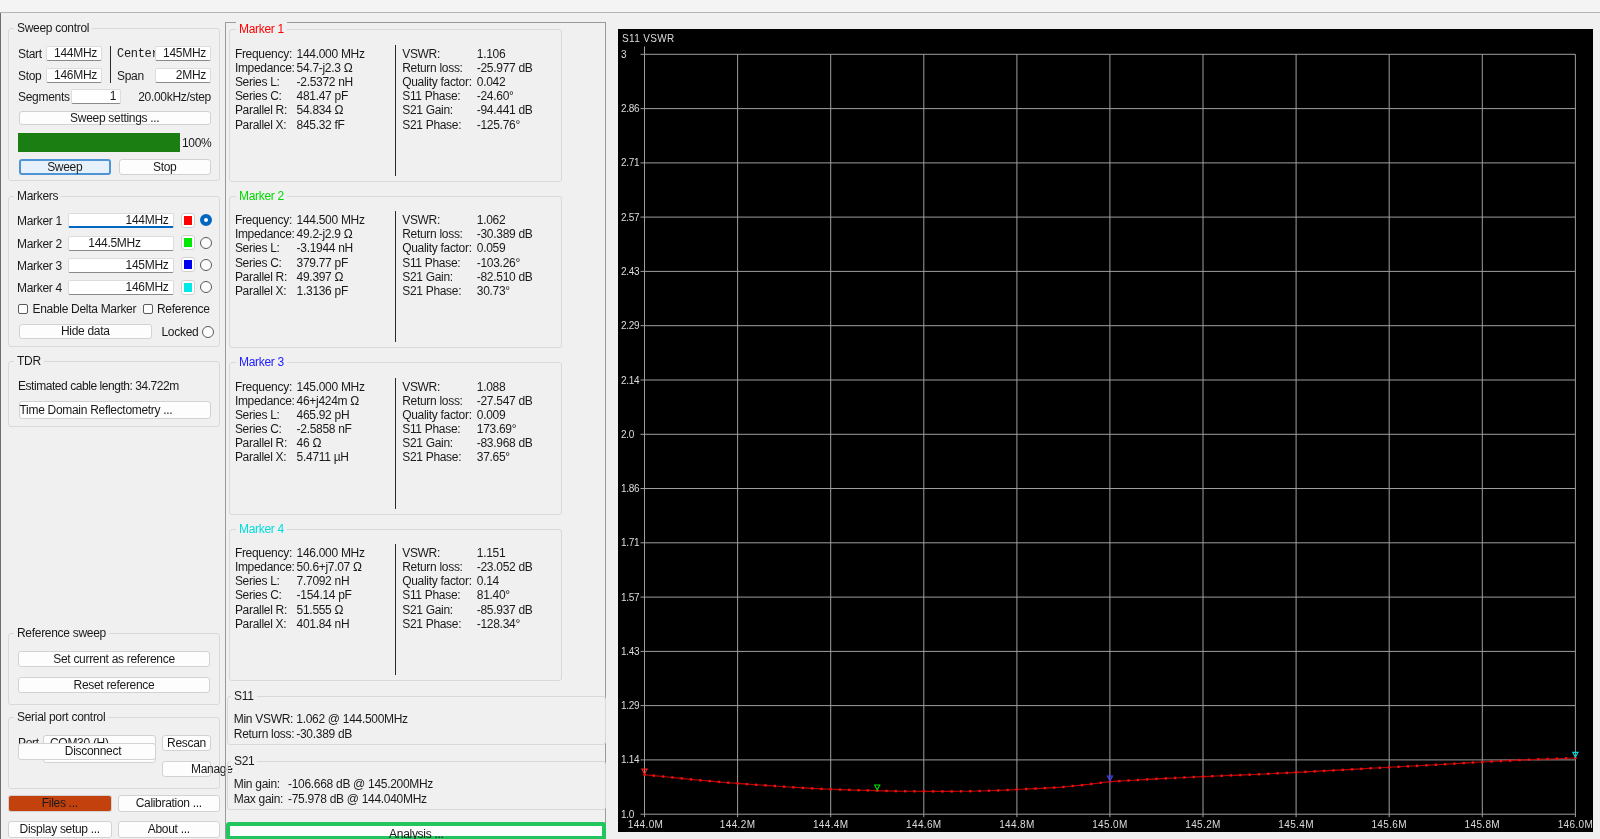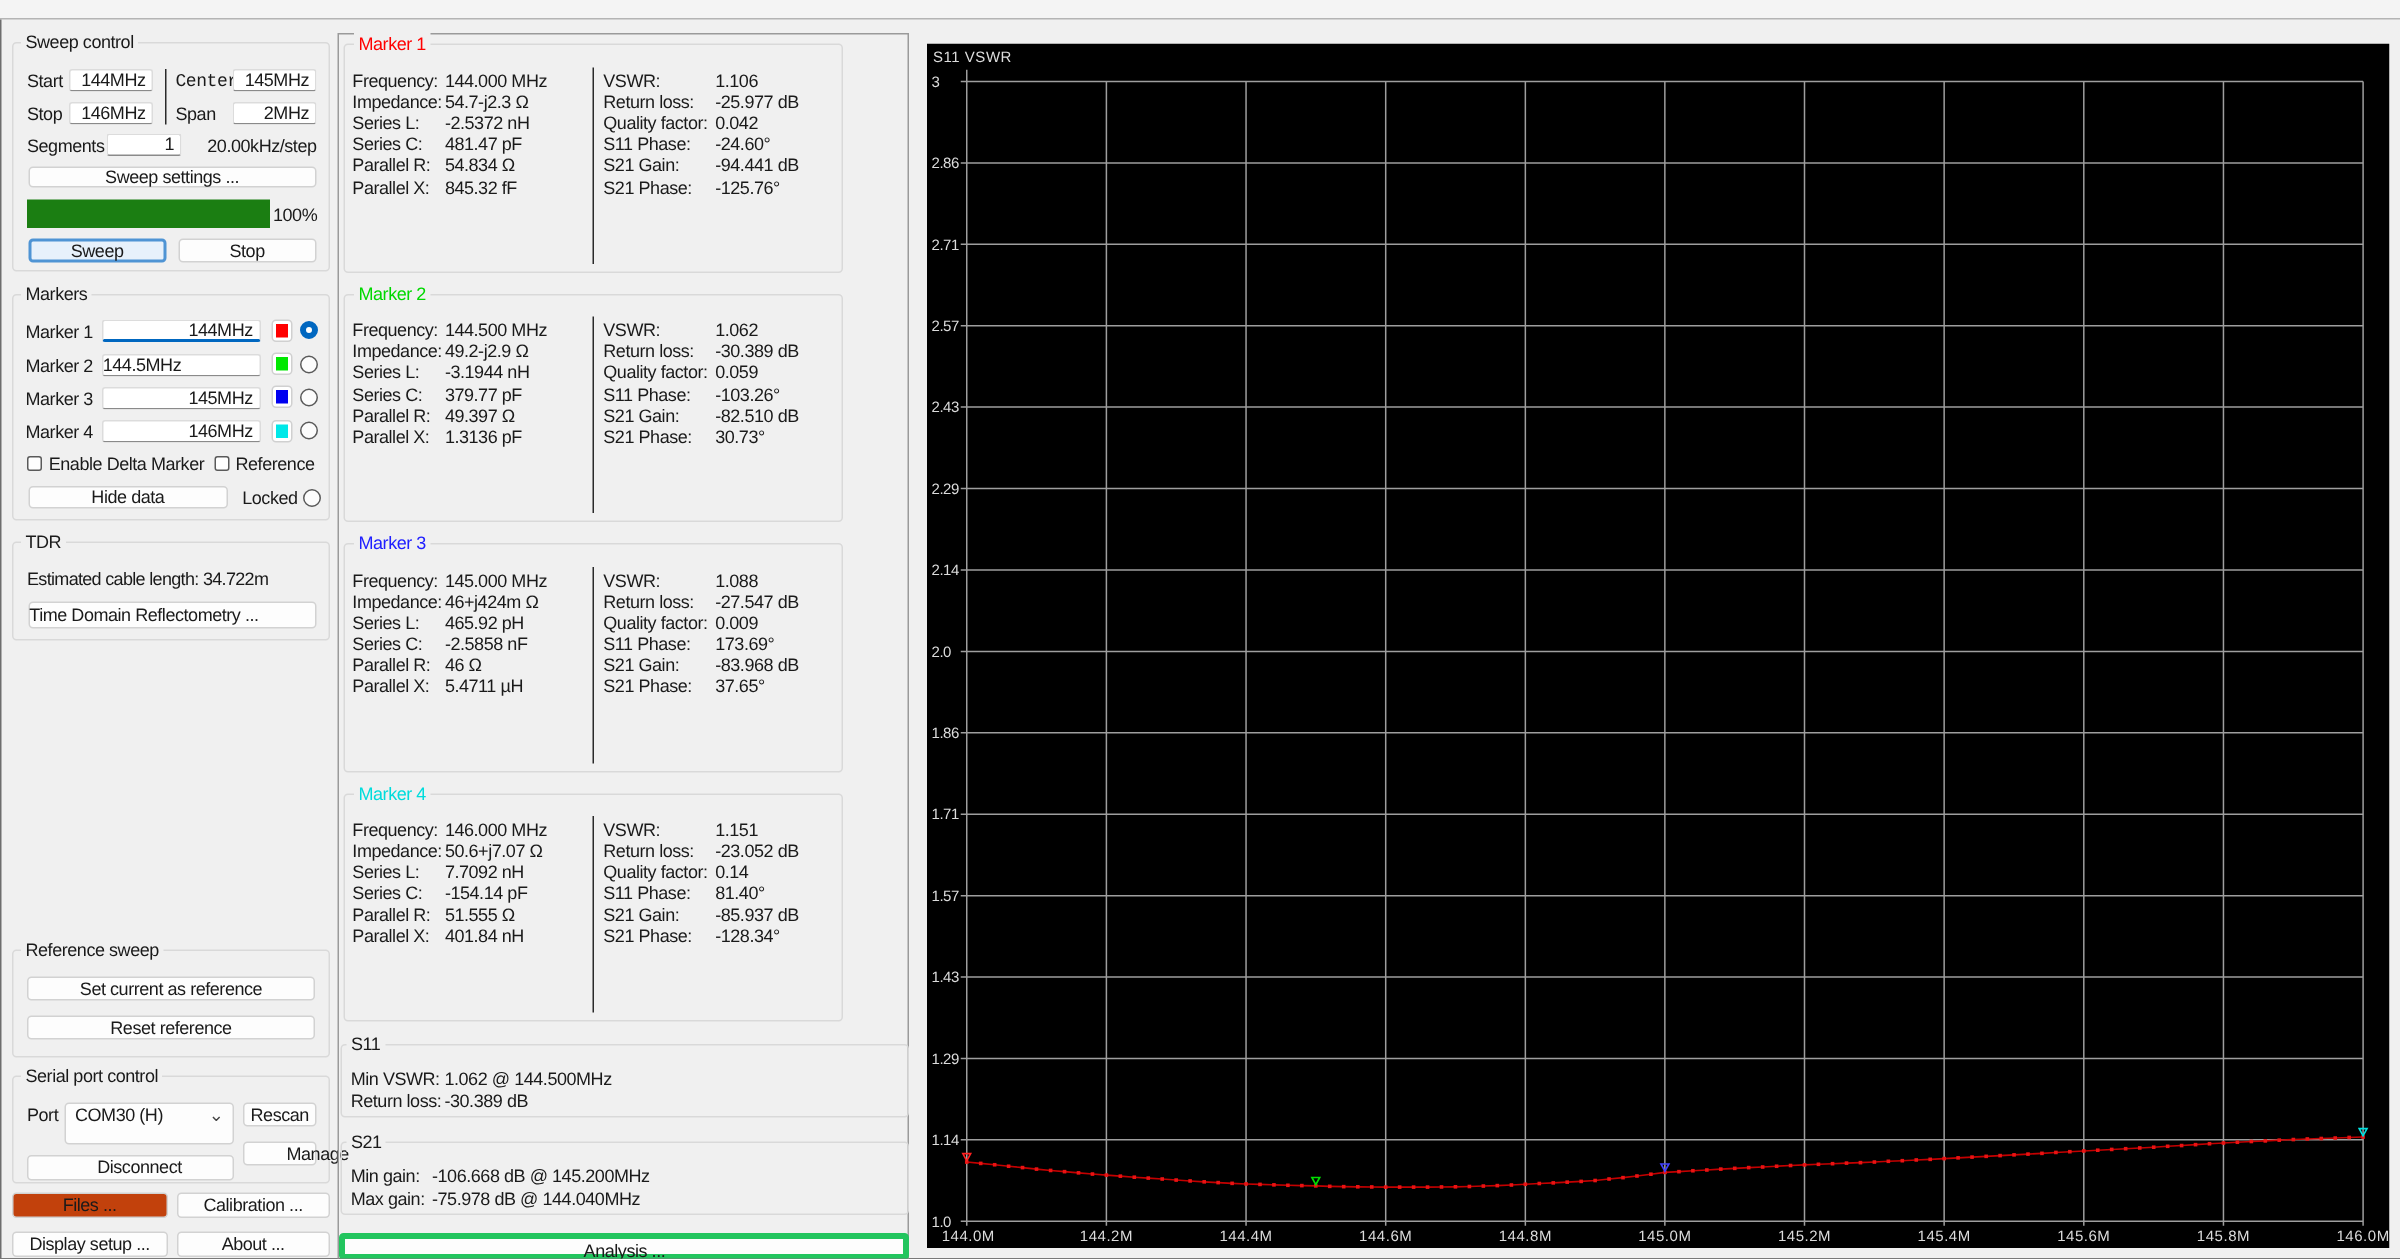--- a/index.html
+++ b/index.html
@@ -31,21 +31,21 @@
 <div style="position:absolute;left:118.5px;top:158.5px;width:92.5px;height:16px;background:#fdfdfd;border:1px solid #d2d2d2;border-radius:3px;text-align:center;line-height:14px;box-sizing:border-box;">Stop</div>
 <div style="position:absolute;left:8px;top:196px;width:210px;height:149px;border:1px solid #d9d9d9;border-radius:3px"></div>
 <div style="position:absolute;left:14px;top:189px;padding:0 3px;background:#f0f0f0;color:#1a1a1a;line-height:14px">Markers</div>
 <div style="position:absolute;left:17px;top:214.3px;line-height:14px;white-space:nowrap;">Marker 1</div>
 <div style="position:absolute;left:67.5px;top:213.3px;width:106px;height:15px;background:#fff;border:1px solid #dcdcdc;border-bottom:2px solid #0067c0;border-radius:2px;box-sizing:border-box;text-align:right;padding-right:4px;line-height:13px">144MHz</div>
 <div style="position:absolute;left:181px;top:212.8px;width:14px;height:15px;background:#fff;border:1px solid #d0d0d0;border-radius:3px;box-sizing:border-box">
     <div style="margin:2px;width:8px;height:9px;background:#ff0000"></div>
   </div>
 <div style="position:absolute;left:200px;top:214.3px;width:12px;height:12px;background:#fff;border:4px solid #0067c0;border-radius:50%;box-sizing:border-box"></div>
 <div style="position:absolute;left:17px;top:236.5px;line-height:14px;white-space:nowrap;">Marker 2</div>
-<div style="position:absolute;left:67.5px;top:235.5px;width:106px;height:15px;background:#fff;border:1px solid #dcdcdc;border-bottom:1px solid #8a8a8a;border-radius:2px;box-sizing:border-box;text-align:left;padding-right:12px;line-height:13px">144.5MHz</div>
+<div style="position:absolute;left:67.5px;top:235.5px;width:106px;height:15px;background:#fff;border:1px solid #dcdcdc;border-bottom:1px solid #8a8a8a;border-radius:2px;box-sizing:border-box;text-align:center;padding-right:12px;line-height:13px">144.5MHz</div>
 <div style="position:absolute;left:181px;top:235.0px;width:14px;height:15px;background:#fff;border:1px solid #d0d0d0;border-radius:3px;box-sizing:border-box">
     <div style="margin:2px;width:8px;height:9px;background:#00e800"></div>
   </div>
 <div style="position:absolute;left:200px;top:236.5px;width:12px;height:12px;background:#fcfcfc;border:1px solid #5a5a5a;border-radius:50%;box-sizing:border-box"></div>
 <div style="position:absolute;left:17px;top:258.8px;line-height:14px;white-space:nowrap;">Marker 3</div>
 <div style="position:absolute;left:67.5px;top:257.8px;width:106px;height:15px;background:#fff;border:1px solid #dcdcdc;border-bottom:1px solid #8a8a8a;border-radius:2px;box-sizing:border-box;text-align:right;padding-right:4px;line-height:13px">145MHz</div>
 <div style="position:absolute;left:181px;top:257.3px;width:14px;height:15px;background:#fff;border:1px solid #d0d0d0;border-radius:3px;box-sizing:border-box">
     <div style="margin:2px;width:8px;height:9px;background:#0000f0"></div>
   </div>
 <div style="position:absolute;left:200px;top:258.8px;width:12px;height:12px;background:#fcfcfc;border:1px solid #5a5a5a;border-radius:50%;box-sizing:border-box"></div>
@@ -68,21 +68,21 @@
 <div style="position:absolute;left:18.5px;top:400.5px;width:192px;height:18px;background:#fdfdfd;border:1px solid #d2d2d2;border-radius:3px;text-align:left;line-height:16px;box-sizing:border-box;">Time Domain Reflectometry ...</div>
 <div style="position:absolute;left:8px;top:632.5px;width:210px;height:70px;border:1px solid #d9d9d9;border-radius:3px"></div>
 <div style="position:absolute;left:14px;top:625.5px;padding:0 3px;background:#f0f0f0;color:#1a1a1a;line-height:14px">Reference sweep</div>
 <div style="position:absolute;left:18px;top:650.5px;width:192px;height:16px;background:#fdfdfd;border:1px solid #d2d2d2;border-radius:3px;text-align:center;line-height:14px;box-sizing:border-box;">Set current as reference</div>
 <div style="position:absolute;left:18px;top:677px;width:192px;height:16px;background:#fdfdfd;border:1px solid #d2d2d2;border-radius:3px;text-align:center;line-height:14px;box-sizing:border-box;">Reset reference</div>
 <div style="position:absolute;left:8px;top:716.5px;width:210px;height:70px;border:1px solid #d9d9d9;border-radius:3px"></div>
 <div style="position:absolute;left:14px;top:709.5px;padding:0 3px;background:#f0f0f0;color:#1a1a1a;line-height:14px">Serial port control</div>
 <div style="position:absolute;left:18px;top:736px;line-height:14px;white-space:nowrap;">Port</div>
 <div style="position:absolute;left:43px;top:735px;width:113px;height:28px;background:#fdfdfd;border:1px solid #d2d2d2;border-radius:3px;box-sizing:border-box;line-height:14px;padding-left:6px">COM30 (H)<span style="position:absolute;right:6px;top:0;color:#444">⌄</span></div>
 <div style="position:absolute;left:162px;top:735px;width:49px;height:16px;background:#fdfdfd;border:1px solid #d2d2d2;border-radius:3px;text-align:center;line-height:14px;box-sizing:border-box;">Rescan</div>
-<div style="position:absolute;left:18px;top:770px;width:138px;height:16.5px;background:#fdfdfd;border:1px solid #d2d2d2;border-radius:3px;text-align:center;line-height:14.5px;box-sizing:border-box;padding-left:12px;">Disconnect</div>
+<div style="position:absolute;left:18px;top:743px;width:138px;height:16.5px;background:#fdfdfd;border:1px solid #d2d2d2;border-radius:3px;text-align:center;line-height:14.5px;box-sizing:border-box;padding-left:12px;">Disconnect</div>
 <div style="position:absolute;left:162px;top:760.5px;width:49px;height:16.5px;background:#fdfdfd;border:1px solid #d2d2d2;border-radius:3px;text-align:center;line-height:14.5px;box-sizing:border-box;padding-left:28px;">Manage</div>
 <div style="position:absolute;left:8px;top:794.5px;width:103.5px;height:17px;background:#c2410c;border:1px solid #d2d2d2;border-radius:3px;text-align:center;line-height:15px;box-sizing:border-box;">Files ...</div>
 <div style="position:absolute;left:117.5px;top:794.5px;width:102.5px;height:17px;background:#fdfdfd;border:1px solid #d2d2d2;border-radius:3px;text-align:center;line-height:15px;box-sizing:border-box;">Calibration ...</div>
 <div style="position:absolute;left:8px;top:820.5px;width:103.5px;height:17px;background:#fdfdfd;border:1px solid #d2d2d2;border-radius:3px;text-align:center;line-height:15px;box-sizing:border-box;">Display setup ...</div>
 <div style="position:absolute;left:117.5px;top:820.5px;width:102.5px;height:17px;background:#fdfdfd;border:1px solid #d2d2d2;border-radius:3px;text-align:center;line-height:15px;box-sizing:border-box;">About ...</div>
 <div style="position:absolute;left:225.4px;top:21.5px;width:381px;height:830px;border:1px solid #9a9a9a;box-sizing:border-box"></div>
 <div style="position:absolute;left:229.4px;top:29.4px;width:333px;height:152.5px;border:1px solid #d9d9d9;border-radius:3px;box-sizing:border-box"></div>
 <div style="position:absolute;left:236px;top:22.4px;padding:0 3px;background:#f0f0f0;color:#ff0000;line-height:14px">Marker 1</div>
 <div style="position:absolute;line-height:14.18px;white-space:nowrap;left:234.9px;top:46.7px">Frequency:<br>Impedance:<br>Series L:<br>Series C:<br>Parallel R:<br>Parallel X:</div>
 <div style="position:absolute;line-height:14.18px;white-space:nowrap;left:296.6px;top:46.7px">144.000 MHz<br>54.7-j2.3 Ω<br>-2.5372 nH<br>481.47 pF<br>54.834 Ω<br>845.32 fF</div>

